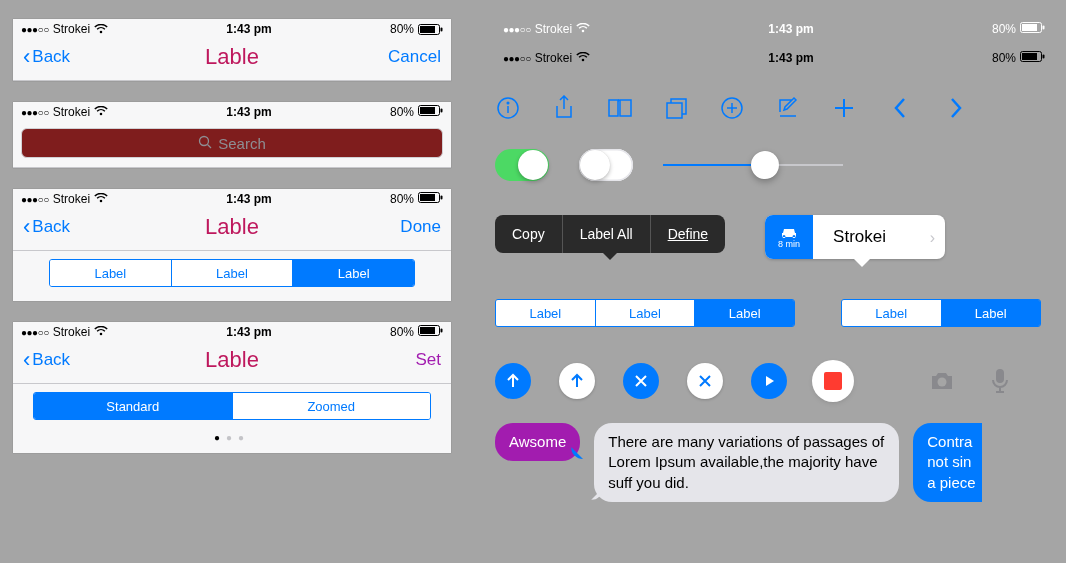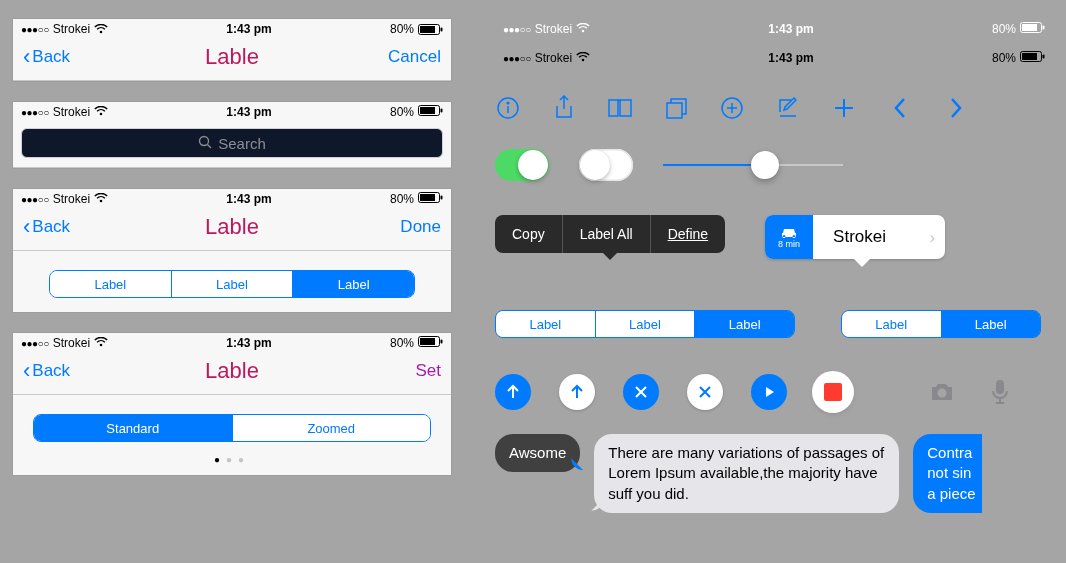--- a/index.html
+++ b/index.html
@@ -19,26 +19,26 @@
     .sb-wifi svg, .sb-batt svg { display: block; }
 
     .navbar { display: flex; align-items: center; justify-content: space-between; padding: 6px 10px 10px; border-bottom: 1px solid #c8c8cc; }
     .navbar .title { font-weight: 400; font-size: 22px; color: #be185d; }
     .navbar .btn { font-size: 17px; display: flex; align-items: center; gap: 2px; cursor: pointer; min-width: 80px; }
     .navbar .btn.right { justify-content: flex-end; }
     .navbar .chev { font-size: 22px; line-height: 17px; margin-top:-2px;}
     .nav-set { color:#a21caf; }
 
     .searchbar { padding: 7px 8px 9px; border-bottom: 1px solid #c8c8cc; }
-    .searchfield { background: #0f172a; border: 1px solid #d1d1d5; border-radius: 6px; height: 30px; display: flex; align-items: center; justify-content: center; gap: 6px; color: #8e8e93; font-size: 15px; }
+    .searchfield { background: #7f1d1d; border: 1px solid #d1d1d5; border-radius: 6px; height: 30px; display: flex; align-items: center; justify-content: center; gap: 6px; color: #8e8e93; font-size: 15px; }
 
     .segbar { padding: 8px 36px 14px; }
     .segbar.tight { padding: 8px 20px 12px; }
     .segbar.wide{ padding: 10px 0 6px; }
-    .segmented { display: flex; border: 1px solid #007aff; border-radius: 8px; overflow: hidden; height: 28px; margin-top: 11px; }
+    .segmented { display: flex; border: 1px solid #007aff; border-radius: 3px; overflow: hidden; height: 28px; }
     .seg { flex: 1; display: flex; align-items: center; justify-content: center; font-size: 13px; color: #007aff; background: #fff; cursor: pointer; border-right: 1px solid #007aff; }
     .seg:last-child { border-right: none; }
     .seg.selected { background: #007aff; color: #fff; }
 
     .pagedots { text-align: center; padding-bottom: 10px; font-size: 10px; letter-spacing: 6px; }
     .pagedots .dot { color: #c4c4c8; }
     .pagedots .dot.active { color: #000; }
 
     .icon-row { display: flex; gap: 30px; align-items: center; margin-bottom: 28px; padding-top: 10px; }
     .icon-row .ic { width: 26px; height: 26px; display: flex; align-items: center; justify-content: center; cursor: pointer; }
@@ -73,21 +73,21 @@
     .circle-row { display: flex; gap: 28px; align-items: center; margin-bottom: 24px; }
     .circ { width: 36px; height: 36px; border-radius: 50%; display: flex; align-items: center; justify-content: center; cursor: pointer; }
     .circ-blue { background: #007aff; color: #fff; }
     .circ-white { background: #fff; color: #007aff; box-shadow: 0 1px 3px rgba(0,0,0,.2); }
     .circ-rec { background: #fff; box-shadow: 0 0 0 3px #fff, 0 2px 6px rgba(0,0,0,.25); }
     .circ-rec .sq { width: 18px; height: 18px; background: #ff3b30; border-radius: 2px; }
     .accessory { width: 30px; height: 26px; color: #89898d; display:flex; align-items:center; justify-content:center; }
 
     .bubbles { display: flex; gap: 14px; align-items: flex-start; }
     .bubble { border-radius: 18px; padding: 9px 14px; font-size: 15px; line-height: 1.35; position: relative; }
-    .bubble-blue { background: #404040; color: #fff; }
+    .bubble-blue { background: #a21caf; color: #fff; }
     .bubble-blue::after{content:"";position:absolute;right:-3px;bottom:2px;width:12px;height:12px;background:#007aff;border-bottom-left-radius:12px;clip-path:polygon(0 100%,100% 100%,0 0);}
     .bubble-gray { background: #e5e5ea; color: #000; max-width: 305px; }
     .bubble-gray::after{content:"";position:absolute;left:-3px;bottom:2px;width:12px;height:12px;background:#e5e5ea;border-bottom-right-radius:12px;clip-path:polygon(100% 100%,0 100%,100% 0);}
     .bubble-cut { background: #007aff; color: #fff; border-radius: 18px 0 0 18px; padding-right:6px;}
   </style>
 </head>
 <body>
 
 <div class="left-col">
 

